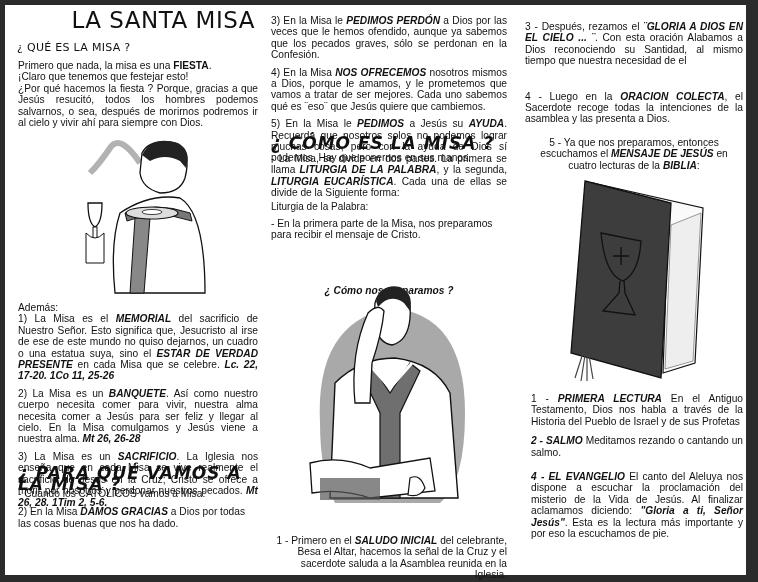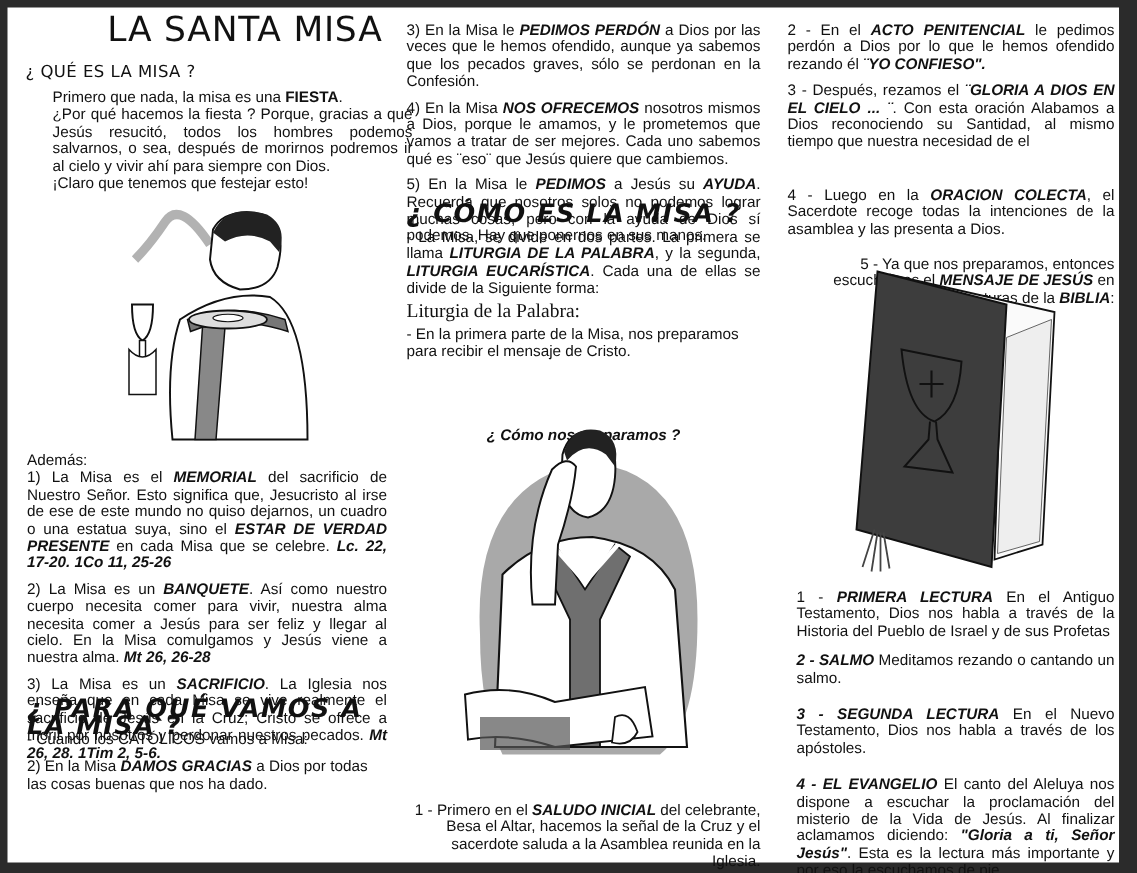--- a/index.html
+++ b/index.html
@@ -25,37 +25,37 @@
     font-size: 23px; letter-spacing: 0.5px; text-align: right;
   }
   .h-que {
     font-family: "DejaVu Sans", sans-serif; font-size: 11px; letter-spacing: 0.3px;
   }
   .h-comic {
     font-family: "DejaVu Sans", sans-serif; font-weight: bold; font-style: italic;
     font-size: 17px; letter-spacing: 1px;
   }
   .h-lit {
-    font-family: Liberation Serif, serif; font-size: 13px;
+    font-family: Liberation Sans, sans-serif; font-size: 10px;
   }
   .center { text-align: center; margin-top: 44px; }
   svg { display: block; }
 </style>
 </head>
 <body>
 
 <div class="page">
 
   <div class="col col1">
     <div class="abs title" style="left:50px; top:10px; width:200px;">LA SANTA MISA</div>
     <div class="abs h-que" style="left:12px; top:37px;">¿ QUÉ ES LA MISA ?</div>
-    <div class="abs" style="left:30px; top:55px; width:240px;">
+    <div class="abs" style="left:13px; top:55px; width:240px;">
       <p><span>Primero que nada, la misa es una </span><b>FIESTA</b><span>.</span></p>
+      <p>¡Claro que tenemos que festejar esto!</p>
       <p>¿Por qué hacemos la fiesta ? Porque, gracias a que Jesús resucitó, todos los hombres podemos salvarnos, o sea, después de morirnos podremos ir al cielo y vivir ahí para siempre con Dios.</p>
-      <p>¡Claro que tenemos que festejar esto!</p>
     </div>
 
     <div class="abs" style="left:75px; top:118px; width:180px; height:180px;">
       <svg width="180" height="180" viewBox="0 0 180 180">
         <path d="M60 40 Q40 10 30 25 Q20 40 10 50" stroke="#666" stroke-width="6" fill="none" opacity="0.5"></path>
 
         <path d="M8 80 L22 80 Q22 100 15 104 Q8 100 8 80Z" fill="#fff" stroke="#111" stroke-width="1.3"></path>
         <rect x="13" y="104" width="4" height="16" fill="#fff" stroke="#111" stroke-width="1"></rect>
         <ellipse cx="15" cy="122" rx="8" ry="3" fill="#fff" stroke="#111" stroke-width="1"></ellipse>
 
@@ -123,24 +123,23 @@
       </svg>
     </div>
 
     <div class="abs" style="left:6px; top:530px; width:236px;">
       <p style="text-align:right;"><span>1 - Primero en el </span><i>SALUDO INICIAL</i><span>  del celebrante, Besa el Altar,  hacemos la señal de la Cruz y el sacerdote saluda a la Asamblea reunida en la Iglesia.</span></p>
     </div>
   </div>
 
   <div class="col col3">
     <div class="abs" style="left:10px; top:10px; width:218px;">
-      <p><span>2 - En el </span><i>ACTO PENITENCIAL</i><span> le pedimos perdón a Dios por lo que le hemos ofendido rezando él </span><i>¨YO CONFIESO".</i></p>
       <p style="margin-top:6px;"><span>3 - Después, rezamos el </span><i>¨GLORIA A DIOS EN EL CIELO ... ¨</i><span>. Con esta oración Alabamos a Dios reconociendo su Santidad, al mismo tiempo que nuestra necesidad de el</span></p>
       <p style="margin-top:24px;"><span>4 - Luego en la </span><i>ORACION COLECTA</i><span>, el Sacerdote recoge todas la intenciones de la asamblea y las presenta a Dios.</span></p>
-      <p style="margin-top:12px; text-align:right;"><span>5 - Ya que nos preparamos, entonces escuchamos el </span><i>MENSAJE DE JESÚS</i><span> en cuatro lecturas de la </span><i>BIBLIA</i><span>:</span></p>
+      <p style="margin-top:12px; text-align:center;"><span>5 - Ya que nos preparamos, entonces escuchamos el </span><i>MENSAJE DE JESÚS</i><span> en cuatro lecturas de la </span><i>BIBLIA</i><span>:</span></p>
     </div>
 
     <div class="abs" style="left:48px; top:158px; width:150px; height:220px;">
       <svg width="150" height="220" viewBox="0 0 150 220">
 
         <path d="M30 20 L140 45 L132 200 L100 210 L105 60Z" fill="#fafafa" stroke="#111" stroke-width="1.2"></path>
         <path d="M108 62 L138 50 L130 198 L102 206Z" fill="#eee" stroke="#555" stroke-width="0.6"></path>
 
         <path d="M22 18 L108 40 L98 215 L8 190Z" fill="#3d3d3d" stroke="#111" stroke-width="1.3"></path>
 
@@ -148,21 +147,20 @@
         <path d="M57 118 L56 130 L40 148 L72 152 L62 130 L61 118" fill="none" stroke="#111" stroke-width="1.3"></path>
         <path d="M58 84 L58 102 M50 93 L66 93" stroke="#111" stroke-width="1.4"></path>
 
         <path d="M20 190 L12 215 M22 192 L18 218 M24 192 L24 218 M26 192 L30 216" stroke="#444" stroke-width="1.2"></path>
       </svg>
     </div>
 
     <div class="abs" style="left:16px; top:388px; width:212px;">
       <p><span>1 - </span><i>PRIMERA LECTURA</i><span> En el Antiguo Testamento, Dios nos habla a través de la Historia del Pueblo de Israel y de sus Profetas</span></p>
       <p style="margin-top:8px;"><i>2 - </i><i>SALMO</i><span> Meditamos rezando o cantando un salmo.</span></p>
-      <p style="margin-top:13px;"><i>3 - </i><i>SEGUNDA LECTURA</i><span> En el Nuevo Testamento, Dios nos habla a través de los apóstoles.</span></p>
       <p style="margin-top:13px;"><i>4 - </i><i>EL EVANGELIO</i><span> El canto del Aleluya nos dispone a escuchar la proclamación del misterio de la Vida de Jesús. Al finalizar aclamamos diciendo: </span><i>"Gloria a ti, Señor Jesús"</i><span>. Esta es la lectura más importante y por eso la escuchamos de pie.</span></p>
     </div>
   </div>
 </div>
 
 <style>
   .col i { font-weight: bold; font-style: italic; }
 </style>
 
 </body></html>

